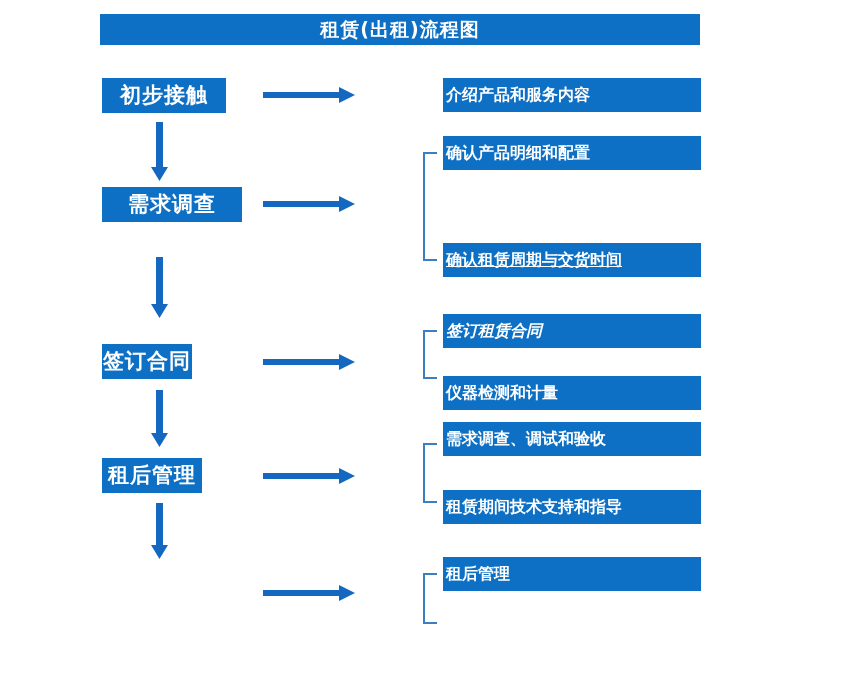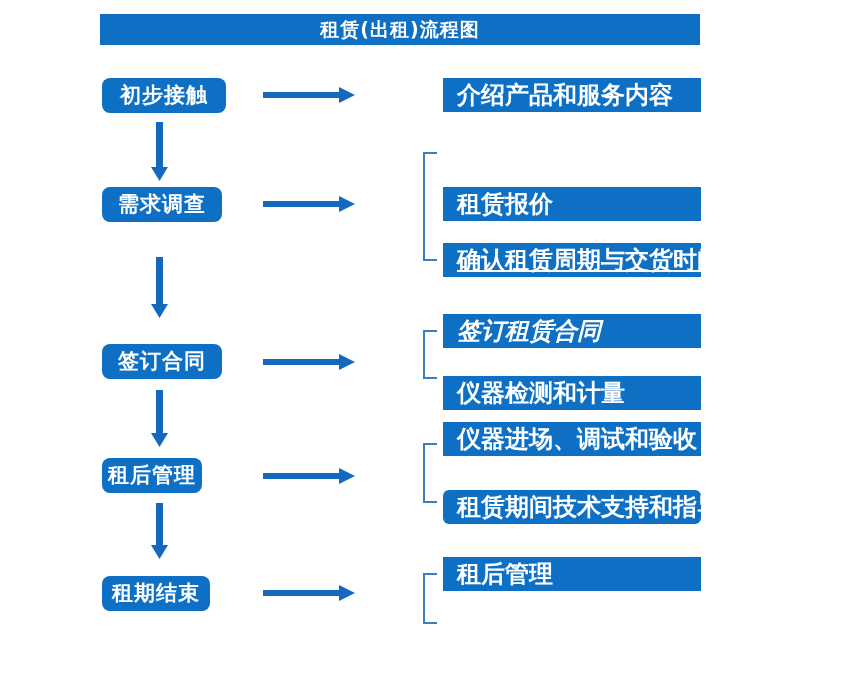--- a/index.html
+++ b/index.html
@@ -27,34 +27,33 @@
     position: absolute;
     left: 102px;
     height: 35px;
     background: var(--box_blue, #0d70c4);
     color: var(--text_white, #ffffff);
     font-size: 21px;
     font-weight: 700;
     line-height: 35px;
     text-align: center;
     letter-spacing: 1px;
-    border-radius: 8px;
   }
   .output-box {
     position: absolute;
     left: 443px;
     width: 258px;
     height: 34px;
     background: var(--box_blue, #0d70c4);
     color: var(--text_white, #ffffff);
-    font-size: 24px;
+    font-size: 16px;
     font-weight: 700;
     line-height: 34px;
     text-align: left;
-    padding-left: 14px;
+    padding-left: 3px;
     box-sizing: border-box;
     white-space: nowrap;
   }
   .overlay {
     position: absolute;
     left: 0; top: 0;
     width: 844px; height: 688px;
     pointer-events: none;
   }
   .arrow { color: var(--arrow_blue, #1568c0); }
@@ -66,32 +65,31 @@
   }
 </style>
 </head>
 <body>
 
 <div class="canvas">
 
   <div class="title-bar">租赁(出租)流程图</div>
 
   <div class="step-box" style="top:78px;  width:124px;">初步接触</div>
-  <div class="step-box" style="top:187px; width:120px;">需求调查</div>
-  <div class="step-box" style="top:344px; width:120px;">签订合同</div>
+  <div class="step-box" style="top:187px; width:140px;">需求调查</div>
+  <div class="step-box" style="top:344px; width:90px;">签订合同</div>
   <div class="step-box" style="top:458px; width:100px;">租后管理</div>
-  <div class="step-box" style="top:576px; width:108px;">租期结束</div>
 
   <div class="output-box" style="top:78px;">介绍产品和服务内容</div>
-  <div class="output-box" style="top:187px;">租赁报价</div>
+  <div class="output-box" style="top:136px;">确认产品明细和配置</div>
   <div class="output-box" style="top:243px;text-decoration:underline;">确认租赁周期与交货时间</div>
   <div class="output-box" style="top:314px;font-style:italic;">签订租赁合同</div>
   <div class="output-box" style="top:376px;">仪器检测和计量</div>
-  <div class="output-box" style="top:422px;">仪器进场、调试和验收</div>
-  <div class="output-box" style="top:490px;border-radius:6px;">租赁期间技术支持和指导</div>
+  <div class="output-box" style="top:422px;">需求调查、调试和验收</div>
+  <div class="output-box" style="top:490px;">租赁期间技术支持和指导</div>
   <div class="output-box" style="top:557px;">租后管理</div>
 
   <svg class="overlay" viewBox="0 0 844 688">
 
     <g class="arrow">
       <rect x="263" y="92" width="76" height="6"></rect>
         <polygon points="339,87 355,95 339,103"></polygon>
     </g>
     <g class="arrow">
       <rect x="263" y="201" width="76" height="6"></rect>

